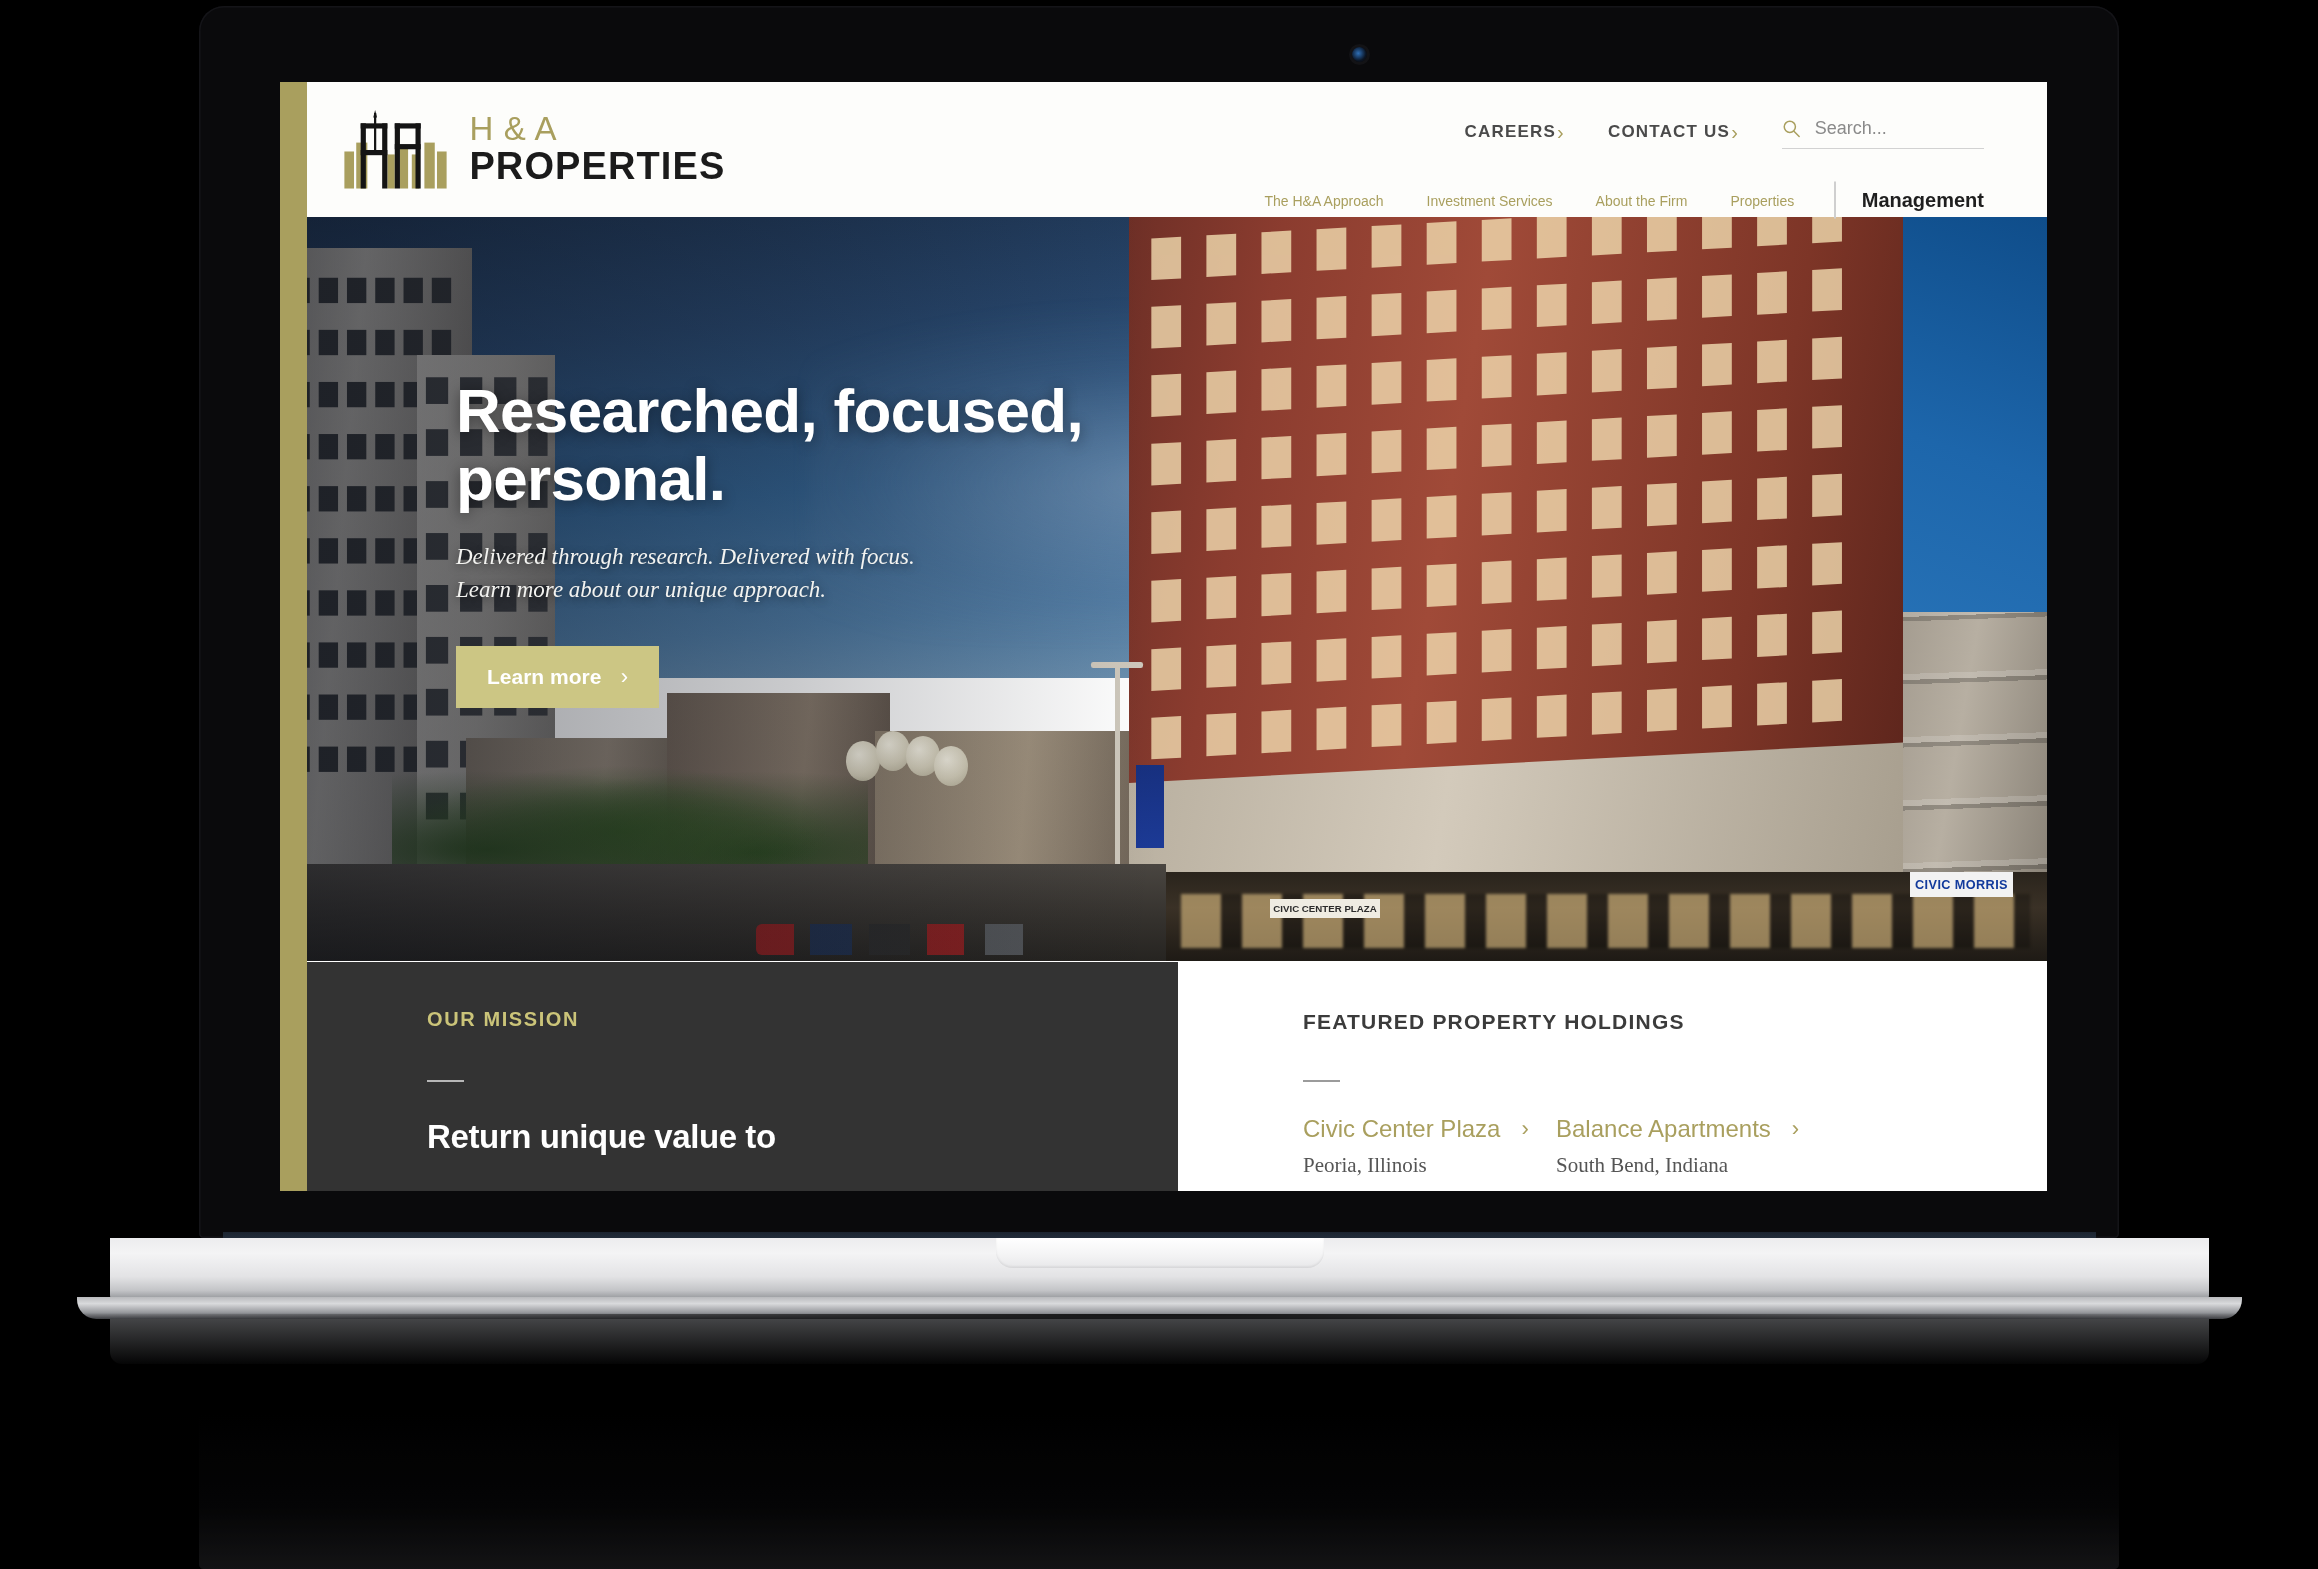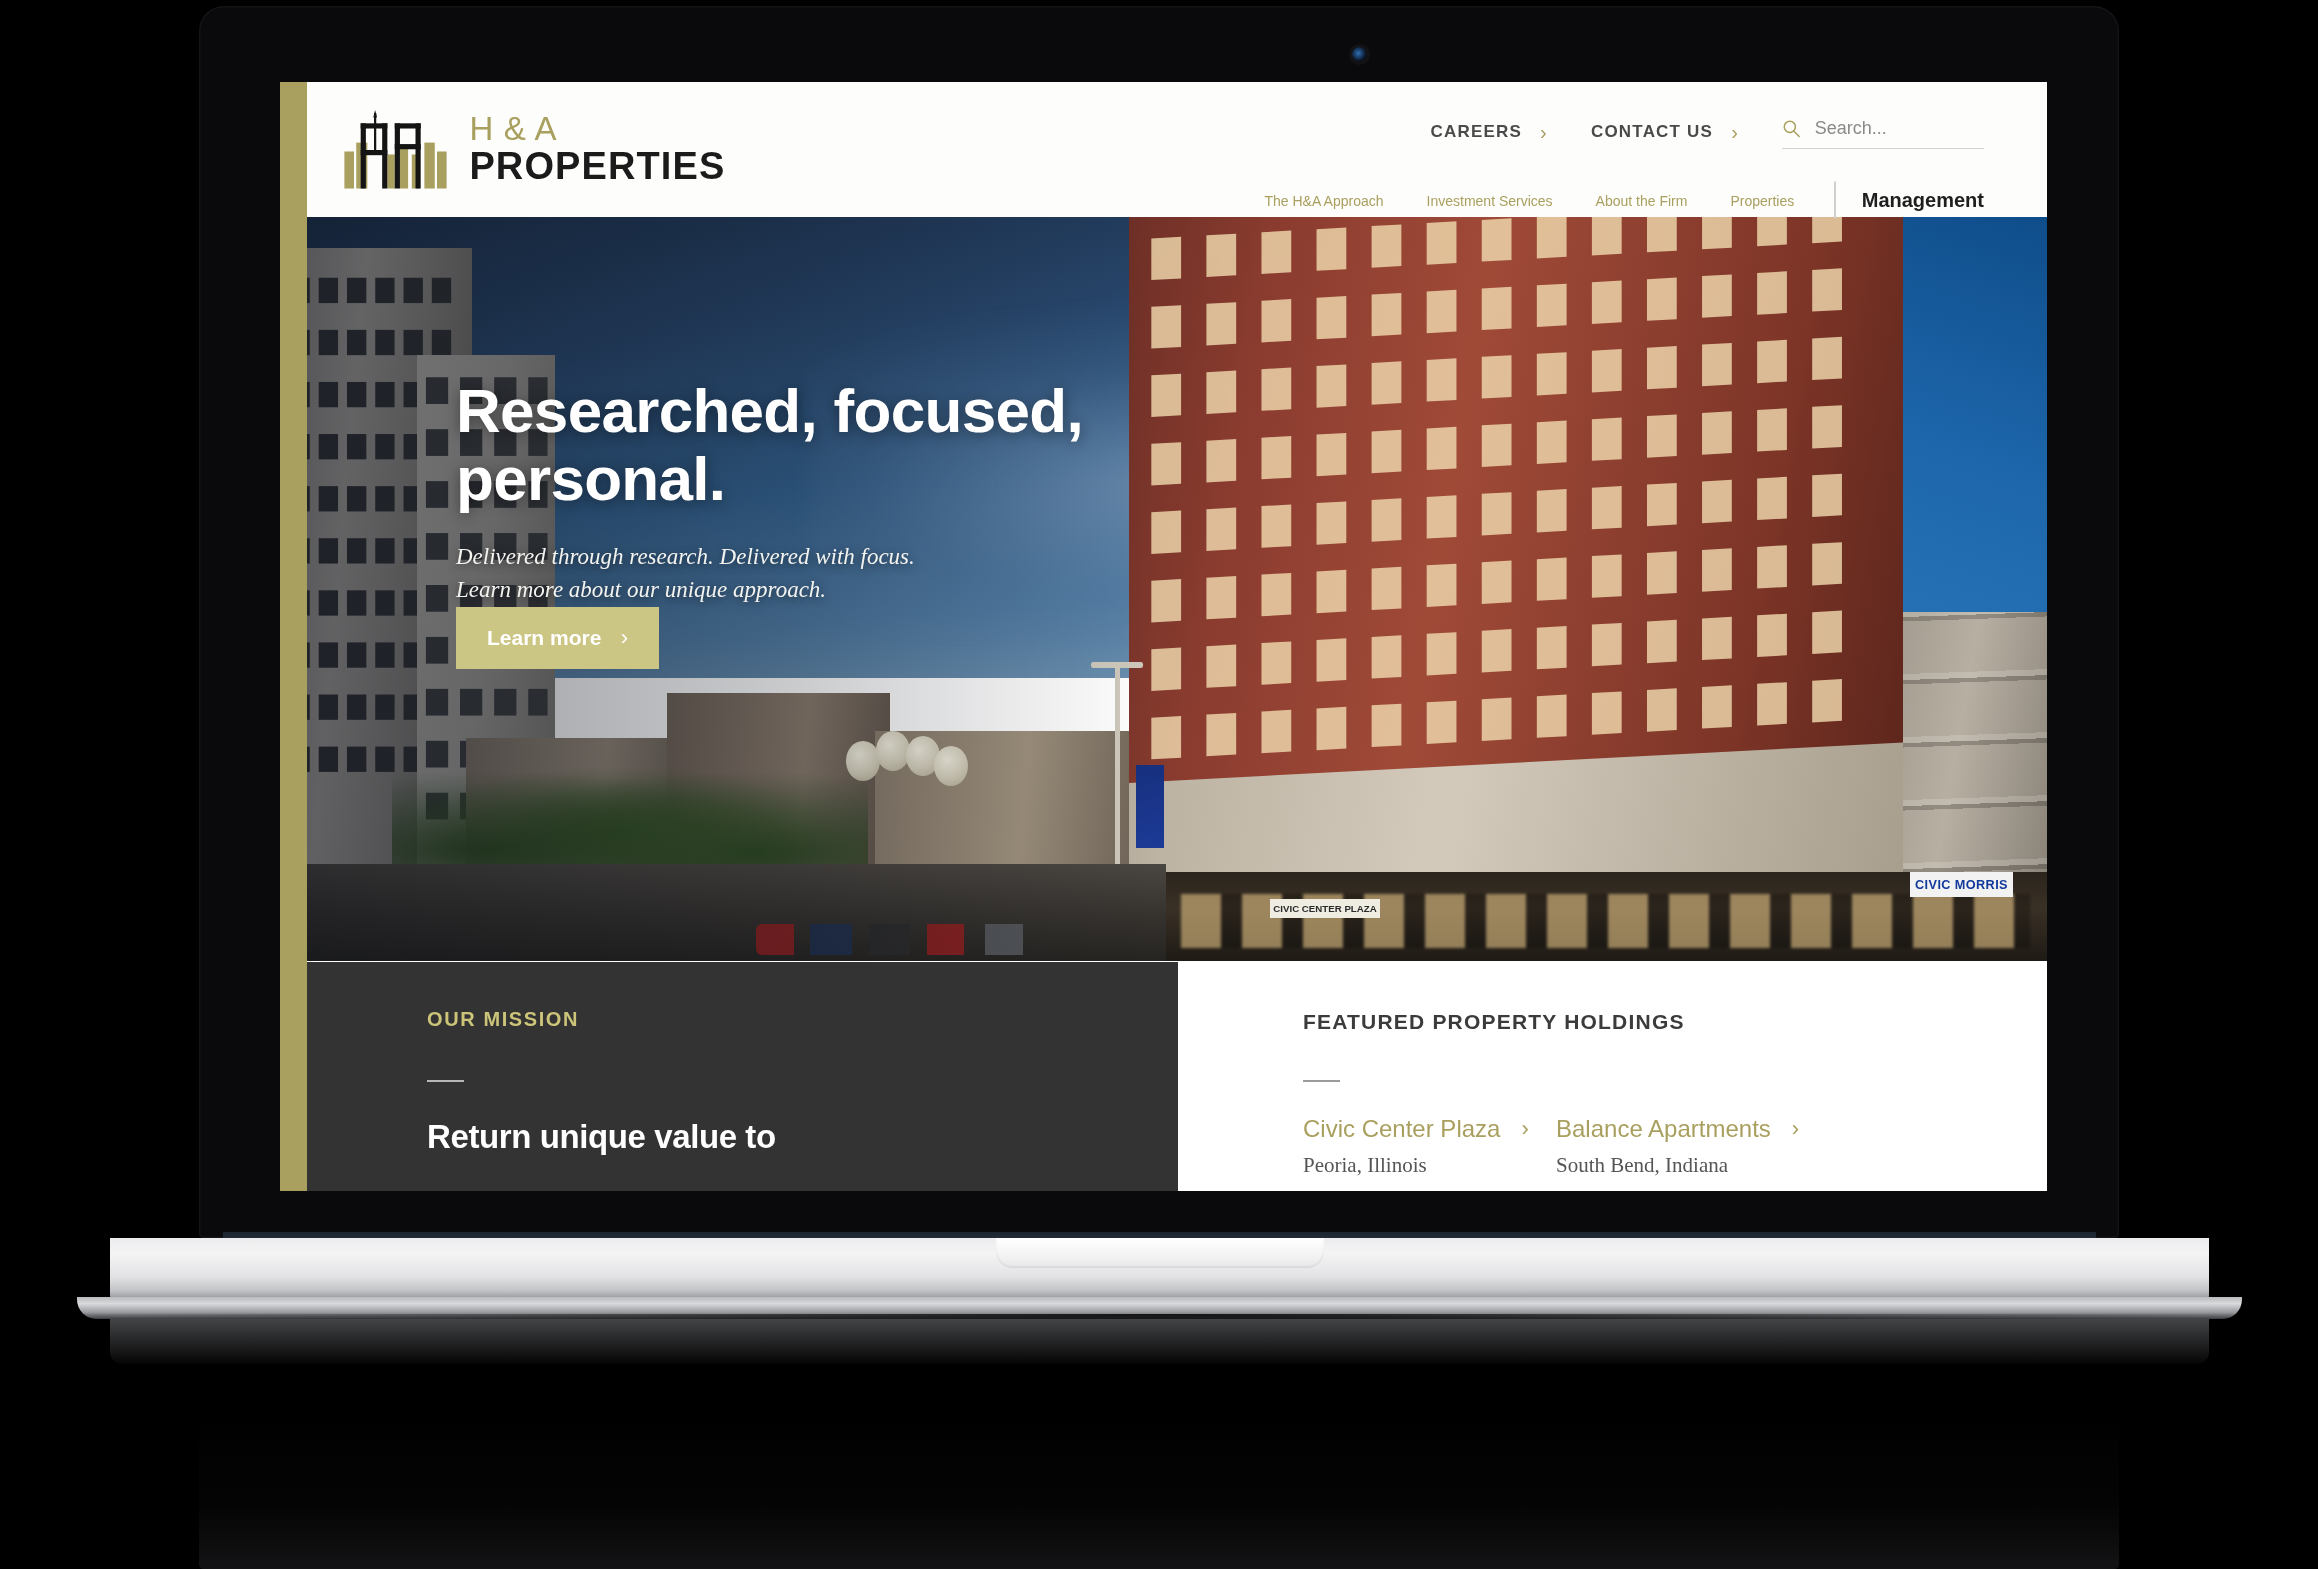--- a/index.html
+++ b/index.html
@@ -106,21 +106,21 @@
   }
   #logo-line2 {
     font-size:38px; font-weight:700; color:#1b1b1b; letter-spacing:1.1px;
     font-family:"Liberation Sans", sans-serif; margin-top:1.5px;
   }
 
   #utility-nav {
     position:absolute; right:63px; top:33px; display:flex; align-items:center; gap:0;
   }
   .util-link {
-    display:flex; align-items:flex-start; gap:18px;
+    display:flex; align-items:flex-start; gap:1px;
     font-size:17px; font-weight:700; letter-spacing:1.2px;
     color:#4a4a4a; text-transform:uppercase; cursor:pointer;
     margin-right:43px;
   }
   .util-chev { color:#a99f5e; font-size:20px; font-weight:400; line-height:1; }
   #search-wrap {
     display:flex; align-items:center; gap:13.4px;
     border-bottom:1.5px solid #d2d2d2; padding:3px 0 9px 0; width:202px;
   }
   #search-icon-svg { width:19.4px; height:19.4px; display:block; }
@@ -260,21 +260,21 @@
     font-size:62px; font-weight:700; color:#fff; line-height:1.10;
     letter-spacing:-0.7px; max-width:715px;
     text-shadow: 0 1.5px 13.4px rgba(0,0,0,.42);
   }
   #hero-sub {
     margin-top:28px; font-family:"Liberation Serif", serif; font-style:italic;
     font-size:23px; color:#f3f3f0; line-height:1.42; max-width:491px;
     text-shadow: 0 1.5px 9px rgba(0,0,0,.5);
   }
   #hero-cta {
-    display:inline-flex; align-items:center; gap:19.4px;
+    margin-top:39px; display:inline-flex; align-items:center; gap:19.4px;
     background:#ccc684; color:#fff; font-size:21px; font-weight:700;
     padding:19.4px 31px; cursor:pointer; border:none;
     font-family:"Liberation Sans", sans-serif;
   }
   #hero-cta-chev { font-size:22px; font-weight:400; line-height:1; }
 
   
   #lower { position:absolute; left:0; top:880px; width:1767px; height:229px;padding-left:16px; }
   #mission-panel {
     position:absolute; left:0; top:0; width:898px; height:229px;

